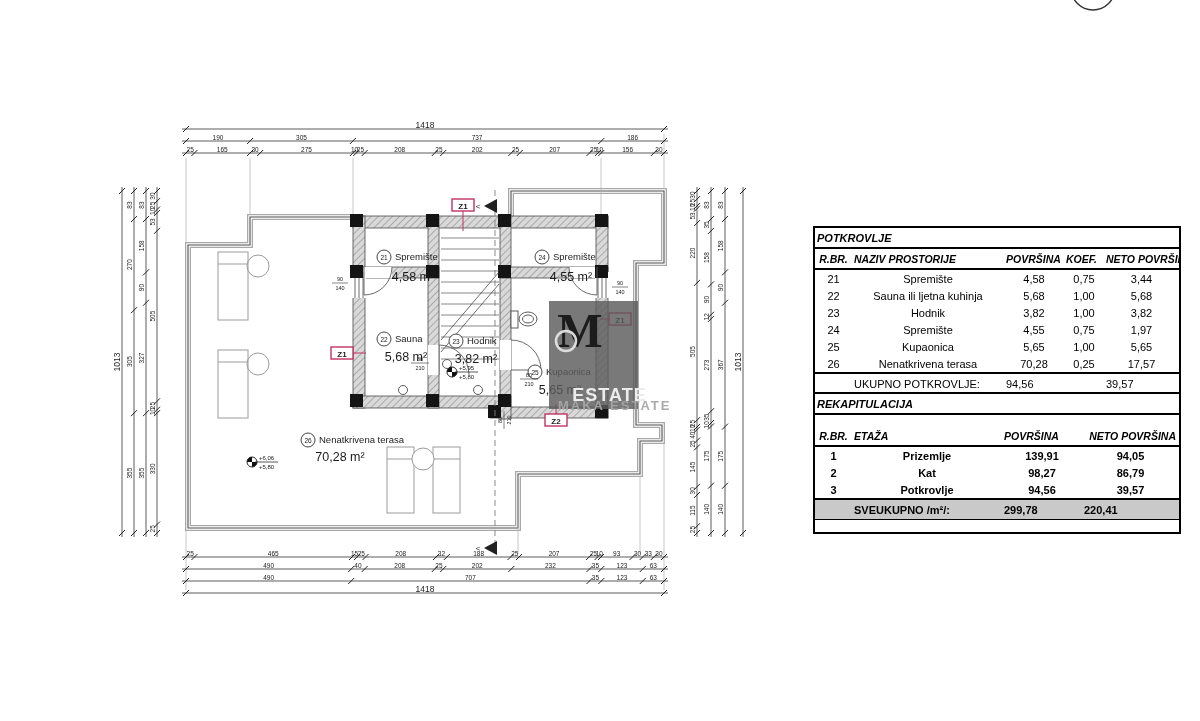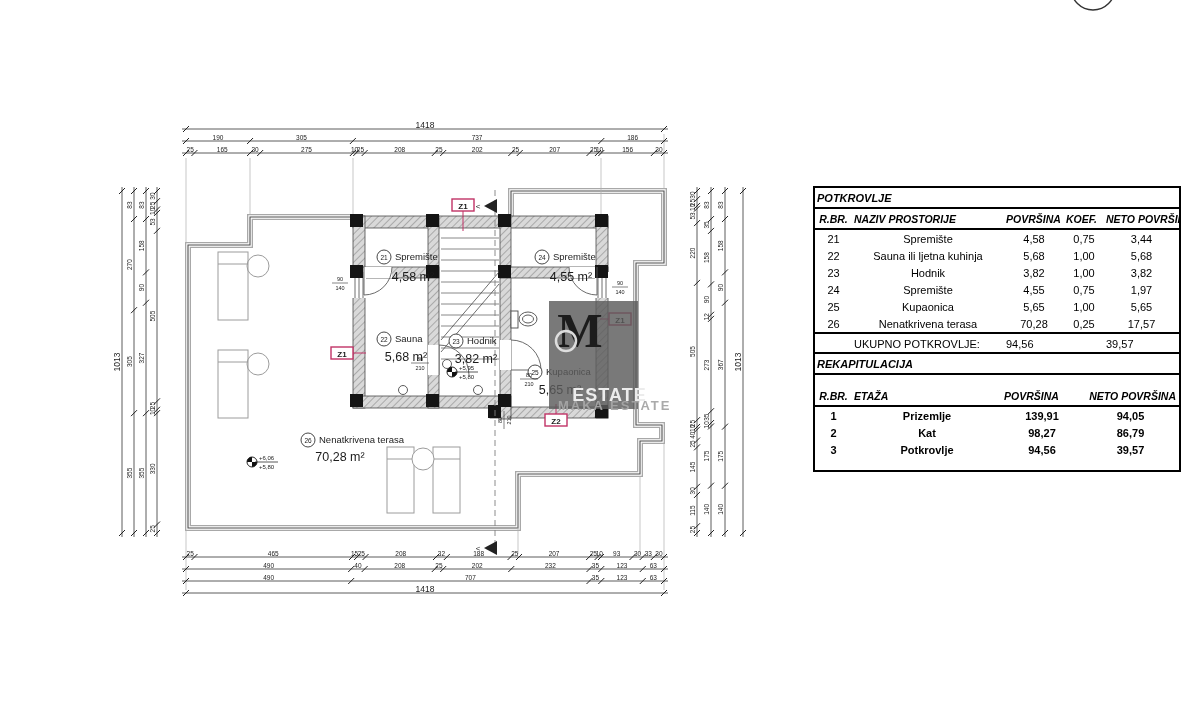--- a/index.html
+++ b/index.html
@@ -11,21 +11,21 @@
   
   .watermark{position:absolute;left:549px;top:301px;width:120px;z-index:5;}
   .wm-box{width:89px;height:108px;background:rgba(92,92,92,.82);
           display:flex;flex-direction:column;align-items:center;justify-content:flex-end;}
   .wm-logo{width:62px;height:58px;display:block;}
   .wm-estate{color:#ececec;font-weight:bold;font-size:18px;letter-spacing:1px;line-height:20px;padding-bottom:4px;margin-left:32px;}
   .wm-maka{position:absolute;left:9px;top:97px;color:rgba(165,165,165,.95);font-weight:bold;
            font-size:13px;letter-spacing:2px;white-space:nowrap;}
 
   
-  .tblwrap{position:absolute;z-index:4;background:#fff;}
+  .tblwrap{position:absolute;z-index:4;background:#fff;margin-top:40px;}
   .tw1{left:813px;top:186px;}
   .tw2{left:813px;top:352px;}
   table{border-collapse:collapse;table-layout:fixed;width:366px;
         font-family:"Liberation Sans",sans-serif;font-size:11px;color:#000;border:2px solid #000;}
   td{padding:1px 2px;overflow:hidden;white-space:nowrap;}
   tr.title td{font-weight:bold;font-style:italic;text-align:left;height:17px;border-bottom:2px solid #000;}
   tr.head td{font-weight:bold;font-style:italic;text-align:left;font-size:10.5px;height:17px;border-bottom:2px solid #000;}
   tr.head td:first-child{text-align:center;font-style:italic;}
   tr.head td:last-child{text-align:right;padding-right:3px;}
   tbody td{text-align:center;height:15px;}
@@ -623,20 +623,26 @@
             <td>86,79</td>
           </tr>
           <tr>
             <td>3</td>
             <td>Potkrovlje</td>
             <td>94,56</td>
             <td>39,57</td>
           </tr>
         </tbody>
     <tfoot>
+      <tr class="tot">
+        <td></td>
+        <td>SVEUKUPNO /m²/:</td>
+        <td>299,78</td>
+        <td>220,41</td>
+      </tr>
       <tr class="empty">
             <td colspan="4"></td>
           </tr>
     </tfoot>
   </table>
 </div>
 
 </div>
 
 </body></html>

